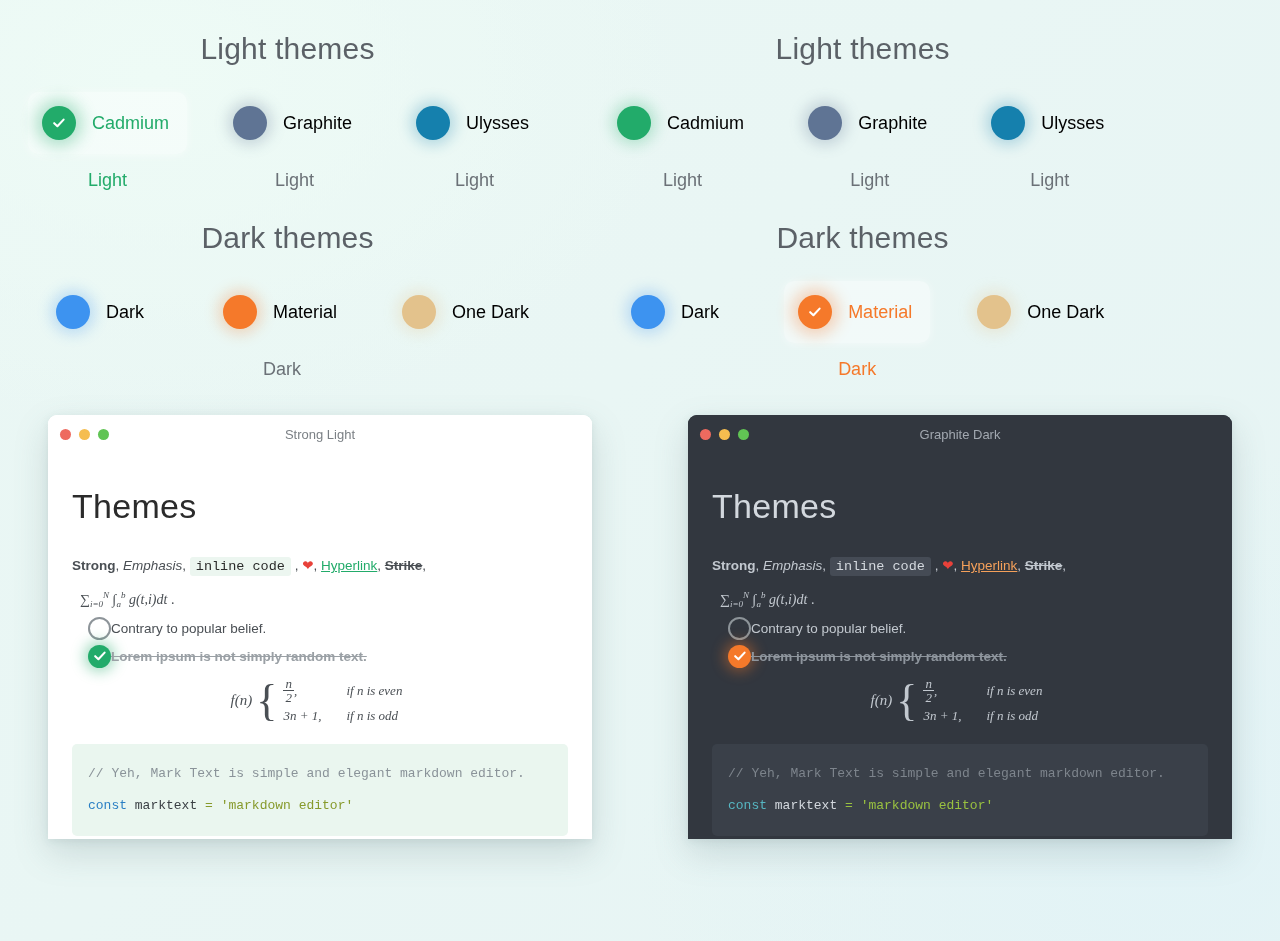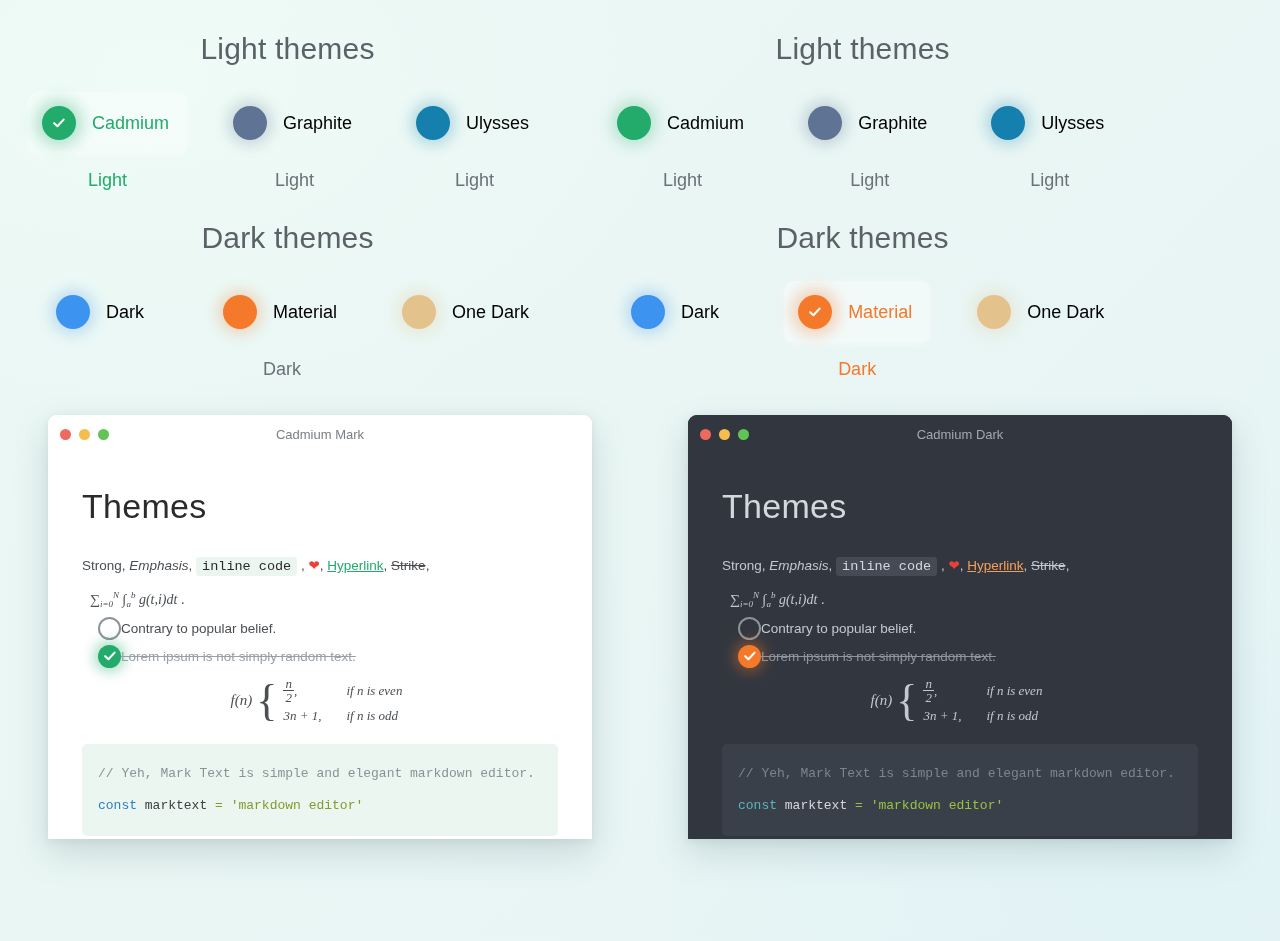--- a/index.html
+++ b/index.html
@@ -76,34 +76,34 @@
     height:38px;
     display:flex;align-items:center;
     position:relative;
   }
   .lights{display:flex;gap:8px;padding-left:12px;}
   .light{width:11px;height:11px;border-radius:50%;}
   .win-title{
     position:absolute;left:0;right:0;text-align:center;
     font-size:13px;pointer-events:none;
   }
-  .doc{padding:0 34px;}
+  .doc{padding:0 24px;}
   .doc h1{
     font-size:34px;font-weight:400;margin:34px 0 0 0;letter-spacing:.3px;
   }
   .inline-line{
     font-size:13.5px;line-height:1.45;margin-top:30px;
   }
-  .inline-line b{font-weight:400;margin-top:46px;}
+  .inline-line b{font-weight:700;margin-top:46px;}
   .inline-line i{font-style:italic;}
   .icode{
     font-family:"Liberation Mono", monospace;
     font-size:13.5px;padding:2px 6px;border-radius:3px;
   }
-  .strike{text-decoration:line-through;}
+  .strike{text-decoration:line-through;font-weight:bold;}
   .hyper{text-decoration:underline;}
   .mathline{
     font-family:"Liberation Serif", serif;
     font-size:14px;font-style:italic;margin-top:1px;margin-left:8px;
   }
   .mathline sub,.mathline sup{font-size:9px;font-style:italic;}
   .todo{margin-top:9px;padding-left:16px;}
   .todo-item{display:flex;align-items:flex-start;margin-bottom:7px;position:relative;}
   .cb{
     width:23px;height:23px;border-radius:50%;
@@ -257,21 +257,21 @@
   </div>
 <div class="windows" id="windows">
     <div class="win-wrap">
       <div class="window" style="background: rgb(255, 255, 255);">
         <div class="titlebar" style="background: rgb(255, 255, 255);">
           <div class="lights">
             <span class="light" style="background: rgb(238, 106, 95);"></span>
             <span class="light" style="background: rgb(245, 189, 79);"></span>
             <span class="light" style="background: rgb(97, 196, 84);"></span>
           </div>
-          <div class="win-title" style="color: rgb(123, 128, 133);">Cadmium Mark</div>
+          <div class="win-title" style="color: rgb(123, 128, 133);">Strong Light</div>
         </div>
         <div class="doc">
           <h1 style="color: rgb(43, 43, 43);">Themes</h1>
           <p class="inline-line" style="color: rgb(74, 79, 84);"><b>Strong</b><span>, </span><i>Emphasis</i><span>, </span><code class="icode" style="background:#ecf6f0;color:#2b2b2b">inline code</code><span> , </span><span style="color:#e8413a">❤</span><span>, </span><a class="hyper" style="color:#22ab6a">Hyperlink</a><span>, </span><span class="strike">Strike</span><span>,</span></p>
           <div class="mathline" style="color: rgb(74, 79, 84);">∑<sub>i=0</sub><sup>N</sup> ∫<sub>a</sub><sup>b</sup> g(t,i)dt <span style="font-style:normal">.</span></div>
           <div class="todo">
             <div class="todo-item">
               <span class="cb empty"></span>
               <span class="todo-text" style="color: rgb(74, 79, 84);">Contrary to popular belief.</span>
             </div>
@@ -308,21 +308,21 @@
       </div>
     </div>
     <div class="win-wrap">
       <div class="window" style="background: rgb(50, 55, 63);">
         <div class="titlebar" style="background: rgb(50, 55, 63);">
           <div class="lights">
             <span class="light" style="background: rgb(238, 106, 95);"></span>
             <span class="light" style="background: rgb(245, 189, 79);"></span>
             <span class="light" style="background: rgb(97, 196, 84);"></span>
           </div>
-          <div class="win-title" style="color: rgb(162, 168, 176);">Cadmium Dark</div>
+          <div class="win-title" style="color: rgb(162, 168, 176);">Graphite Dark</div>
         </div>
         <div class="doc">
           <h1 style="color: rgb(211, 216, 222);">Themes</h1>
           <p class="inline-line" style="color: rgb(194, 200, 207);"><b>Strong</b><span>, </span><i>Emphasis</i><span>, </span><code class="icode" style="background:#454b55;color:#d3d8de">inline code</code><span> , </span><span style="color:#e8413a">❤</span><span>, </span><a class="hyper" style="color:#f5a05a">Hyperlink</a><span>, </span><span class="strike">Strike</span><span>,</span></p>
           <div class="mathline" style="color: rgb(194, 200, 207);">∑<sub>i=0</sub><sup>N</sup> ∫<sub>a</sub><sup>b</sup> g(t,i)dt <span style="font-style:normal">.</span></div>
           <div class="todo">
             <div class="todo-item">
               <span class="cb empty"></span>
               <span class="todo-text" style="color: rgb(194, 200, 207);">Contrary to popular belief.</span>
             </div>

